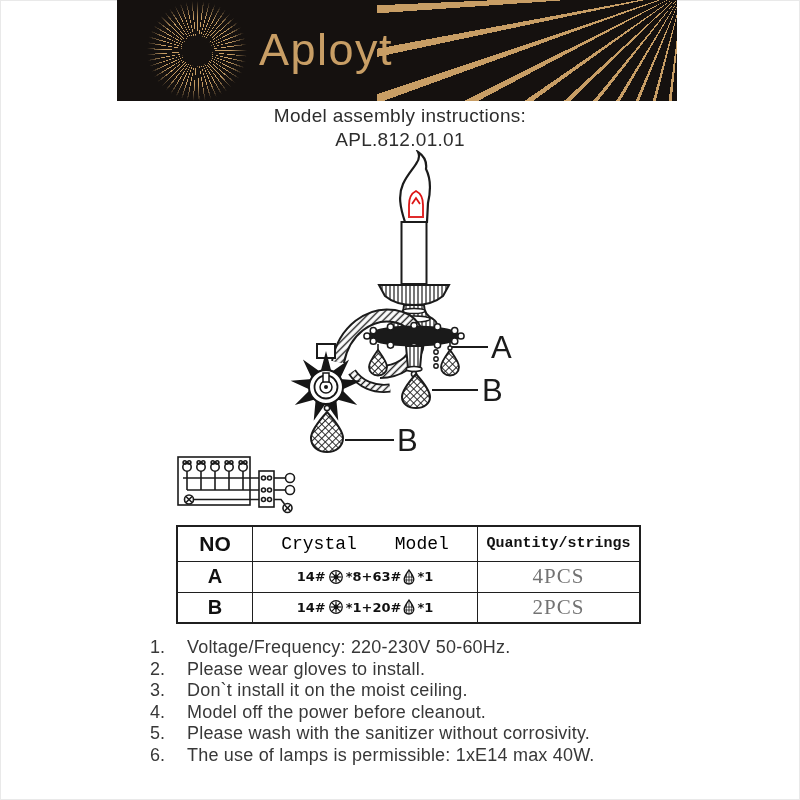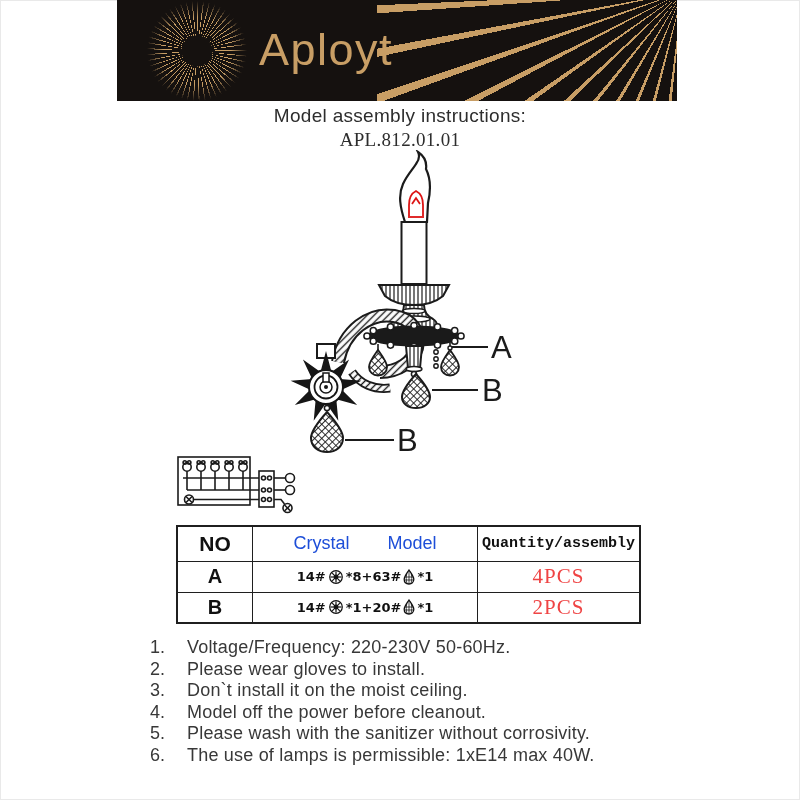--- a/index.html
+++ b/index.html
@@ -27,46 +27,46 @@
   .corner-rays {
     position:absolute; right:0; top:0; width:300px; height:101px;
     background: repeating-conic-gradient(from 90deg at 102% -8%, #c89e65 0 1.5deg, rgba(21,17,15,0) 1.5deg 8deg);
   }
   
   .title1, .title2 {
     position:absolute; left:0; width:100%; text-align:center;
     font-size:19px; color:#2d2d2d; letter-spacing:0.3px; font-weight:500;
   }
   .title1 { top:105px; }
-  .title2 { top:129px;font-family:Liberation Serif, serif; }
+  .title2 { top:129px; }
   
   .lamp-svg   { position:absolute; left:265px; top:150px; }
   .wiring-svg { position:absolute; left:172px; top:450px; }
   
   table.parts {
     position:absolute; left:176px; top:525px; border-collapse:collapse;
     border:2px solid #1f1f1f; table-layout:fixed;
   }
   table.parts th, table.parts td {
     border:1.6px solid #1f1f1f; padding:0; text-align:center; vertical-align:middle;
     background:#fff;
   }
   .col-no  { width:74px; }
   .col-cm  { width:224px; }
   .col-qty { width:161px; }
   tr.hdr   { height:35px; }
   tr.rowx  { height:31px; }
   th.no-h  { font-family:"Liberation Sans",sans-serif; font-weight:700; font-size:21px; color:#111; }
-  th.cm-h  { font-family:Liberation Sans, sans-serif; font-weight:400; font-size:18px; color:#1d4ed8; }
+  th.cm-h  { font-family:Liberation Mono, monospace; font-weight:400; font-size:18px; color:#000000; }
   th.cm-h .gap { display:inline-block; width:38px; }
   th.qty-h { font-family:"Liberation Mono",monospace; font-size:15px; color:#111; }
   td.no-c  { font-family:"Liberation Sans",sans-serif; font-weight:700; font-size:20px; color:#111; }
   td.spec  { font-family:"DejaVu Sans",sans-serif; font-weight:700; font-size:13px; color:#111; }
   td.spec .line { display:flex; align-items:center; justify-content:center; gap:2px; }
-  td.qty-c { font-family:"Liberation Serif",serif; font-size:21px; color:#ef4444; letter-spacing:1px; }
+  td.qty-c { font-family:"Liberation Serif",serif; font-size:21px; color:#737373; letter-spacing:1px; }
   .ic { display:inline-block; vertical-align:middle; }
   
   .instr { position:absolute; left:150px; top:637px; width:540px; }
   .instr-row { display:flex; font-size:18px; color:#383838; line-height:21.6px; }
   .instr-row .num { width:37px; flex:none; }
   .instr-row .txt { flex:1; letter-spacing:0.2px; }
 </style>
 </head>
 <body>
 
@@ -252,21 +252,21 @@
         <line x1="284.5" y1="511" x2="290.5" y2="505"></line>
     </g>
   </g>
 </svg>
 
 <table class="parts">
   <tbody>
       <tr class="hdr">
     <th class="col-no no-h">NO</th>
     <th class="col-cm cm-h"><span>Crystal</span><span class="gap"></span><span>Model</span></th>
-    <th class="col-qty qty-h">Quantity/assembly</th>
+    <th class="col-qty qty-h">Quantity/strings</th>
   </tr>
   <tr class="rowx">
     <td class="no-c">A</td>
     <td class="spec">
       <span class="line">
         <span>14#</span>
         <svg class="ic" width="16" height="16" viewBox="0 0 16 16">
               <g stroke="#111" stroke-width="1.2" fill="none">
                 <circle cx="8" cy="8" r="6.3"></circle>
                 <line x1="8" y1="2.5" x2="8" y2="13.5"></line>

